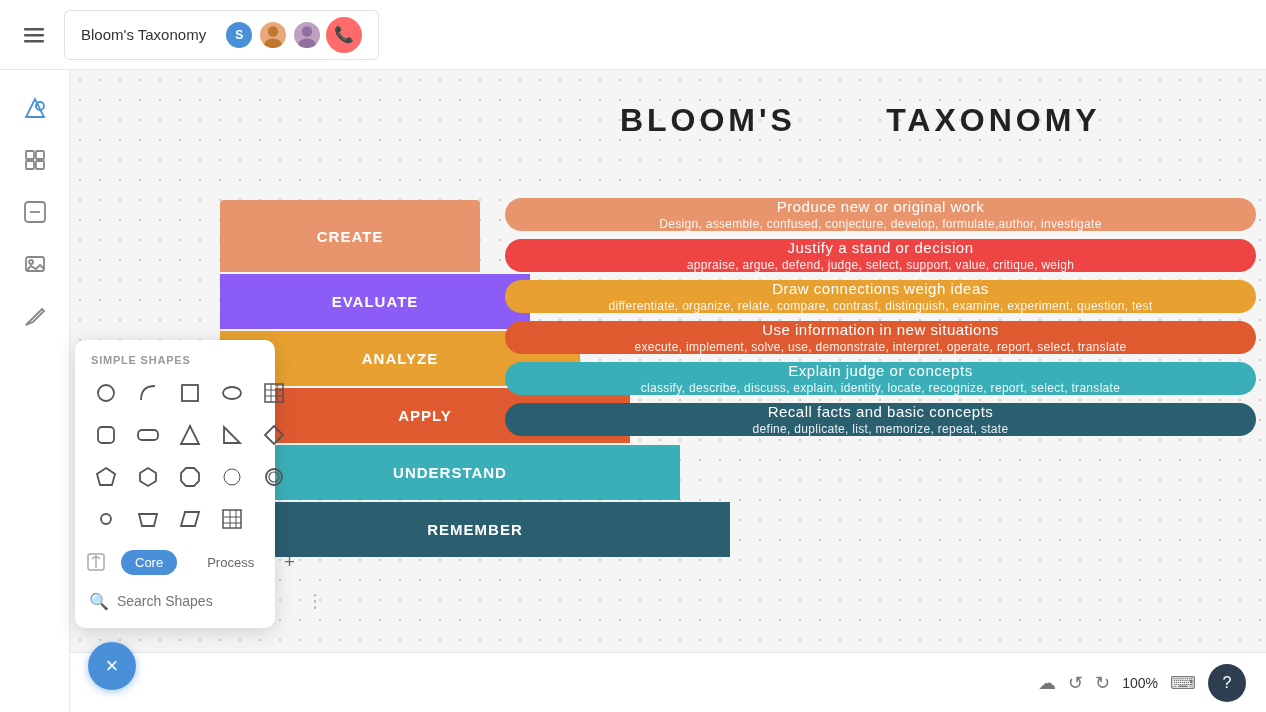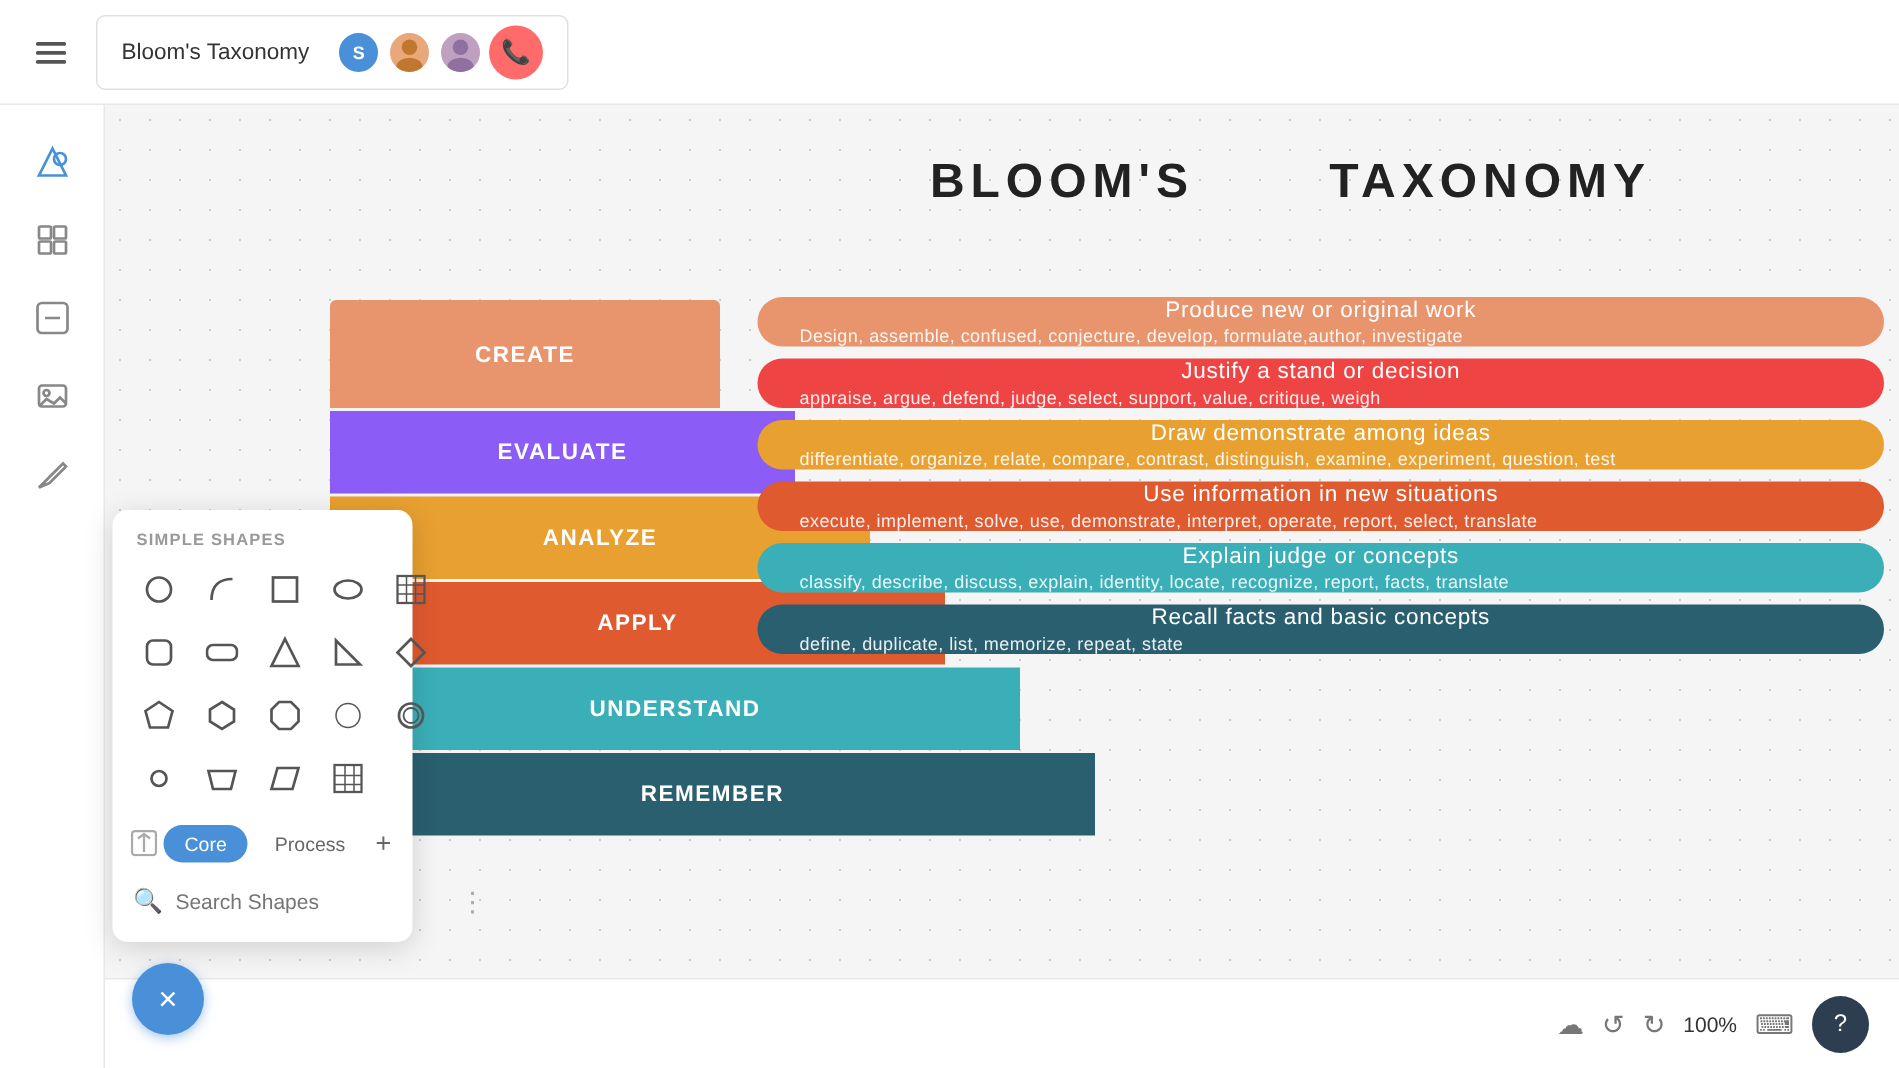--- a/index.html
+++ b/index.html
@@ -107,21 +107,21 @@
       padding: 0 12px;
     }
     .shape-item {
       width: 38px; height: 38px;
       display: flex; align-items: center; justify-content: center;
       cursor: pointer; border-radius: 6px; color: #555;
     }
     .shape-item svg { width: 22px; height: 22px; }
 
     .tabs-row {
-      display: flex; align-items: center; gap: 4px;
+      display: flex; align-items: center; gap: 16px;
       padding: 10px 12px 6px;
     }
     .tab-btn {
       padding: 5px 14px;
       border-radius: 20px;
       font-size: 13px;
       cursor: pointer;
       border: none;
       background: transparent;
       color: #666;
@@ -193,21 +193,21 @@
       border-radius: 30px;
       padding: 0 28px;
       margin-bottom: 8px;
       color: #fff;
     }
     .info-card .main-text {
       font-size: 15px; font-weight: 500; text-align: center;
       letter-spacing: 0.5px;
     }
     .info-card .sub-text {
-      font-size: 12px; opacity: 0.9;
+      font-size: 12px; text-align: center; opacity: 0.9;
       letter-spacing: 0.3px; margin-top: 2px;
     }
 
     
     .bottom-bar {
       position: absolute;
       bottom: 0; left: 70px; right: 0;
       height: 60px;
       background: #fff;
       border-top: 1px solid #e8e8e8;
@@ -348,30 +348,30 @@
   <div class="info-cards">
     <div class="info-card" style="background:#e8956d;">
       <div class="main-text">Produce   new   or   original   work</div>
       <div class="sub-text">Design,   assemble,   confused,   conjecture,   develop,   formulate,author,   investigate</div>
     </div>
     <div class="info-card" style="background:#ef4444;">
       <div class="main-text">Justify   a  stand   or  decision</div>
       <div class="sub-text">appraise,   argue,   defend,   judge,   select,   support,   value,   critique,   weigh</div>
     </div>
     <div class="info-card" style="background:#e8a030;">
-      <div class="main-text">Draw   demonstrate   among   ideas</div>
+      <div class="main-text">Draw   connections   weigh   ideas</div>
       <div class="sub-text">differentiate,   organize,   relate,   compare,   contrast,   distinguish,   examine,   experiment,   question,   test</div>
     </div>
     <div class="info-card" style="background:#e05a30;">
       <div class="main-text">Use   information   in   new   situations</div>
       <div class="sub-text">execute,   implement,   solve,   use,   demonstrate,   interpret,   operate,   report,   select,   translate</div>
     </div>
     <div class="info-card" style="background:#3bafb8;">
       <div class="main-text">Explain   judge   or  concepts</div>
-      <div class="sub-text">classify,   describe,   discuss,   explain,   identity,   locate,   recognize,   report,   facts,   translate</div>
+      <div class="sub-text">classify,   describe,   discuss,   explain,   identity,   locate,   recognize,   report,   select,   translate</div>
     </div>
     <div class="info-card" style="background:#2a5f70;">
       <div class="main-text">Recall   facts  and  basic  concepts</div>
       <div class="sub-text">define,   duplicate,   list,   memorize,   repeat,   state</div>
     </div>
   </div>
 
 </div>
 
 <div class="shapes-panel">

